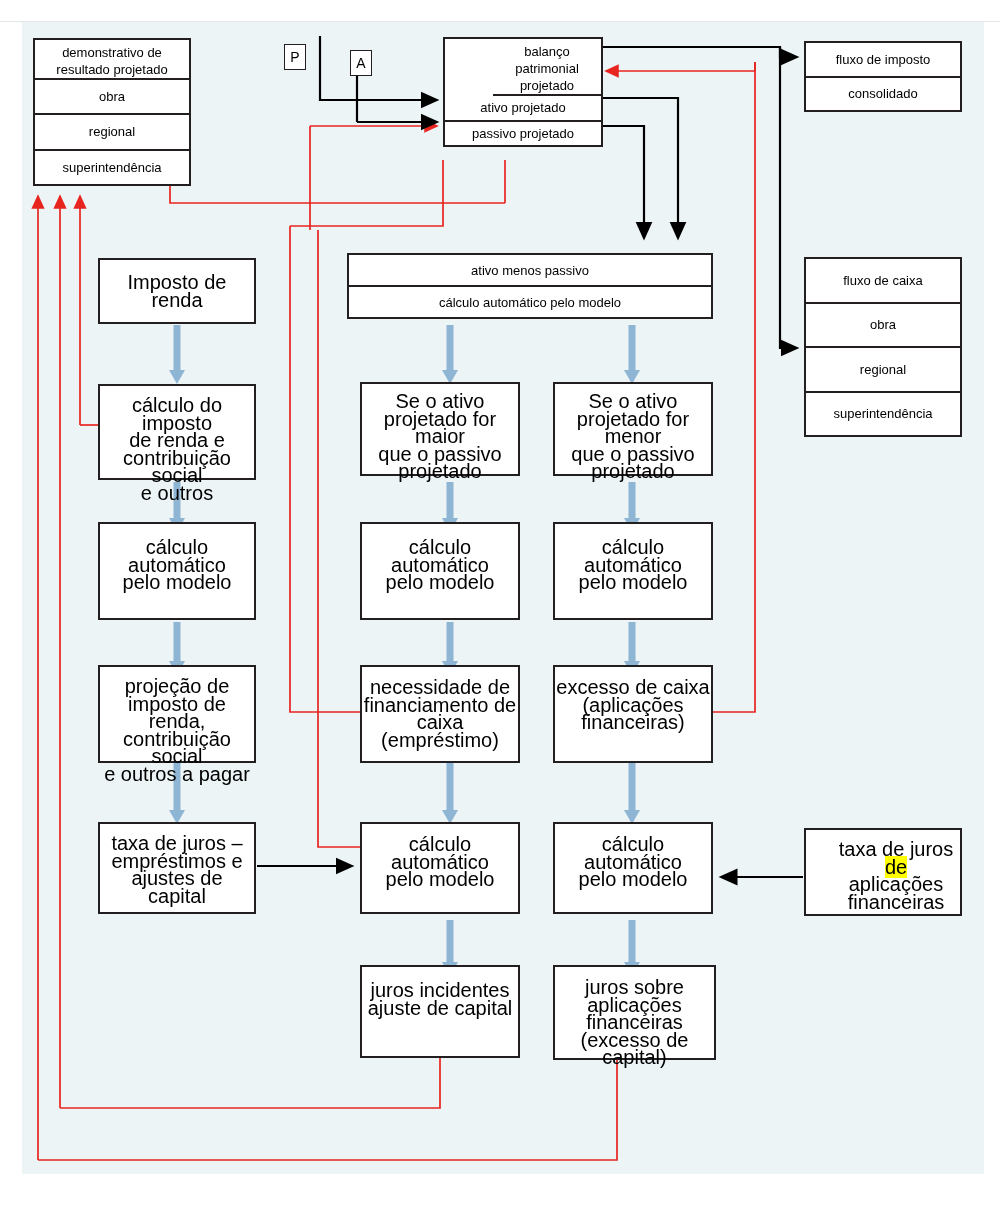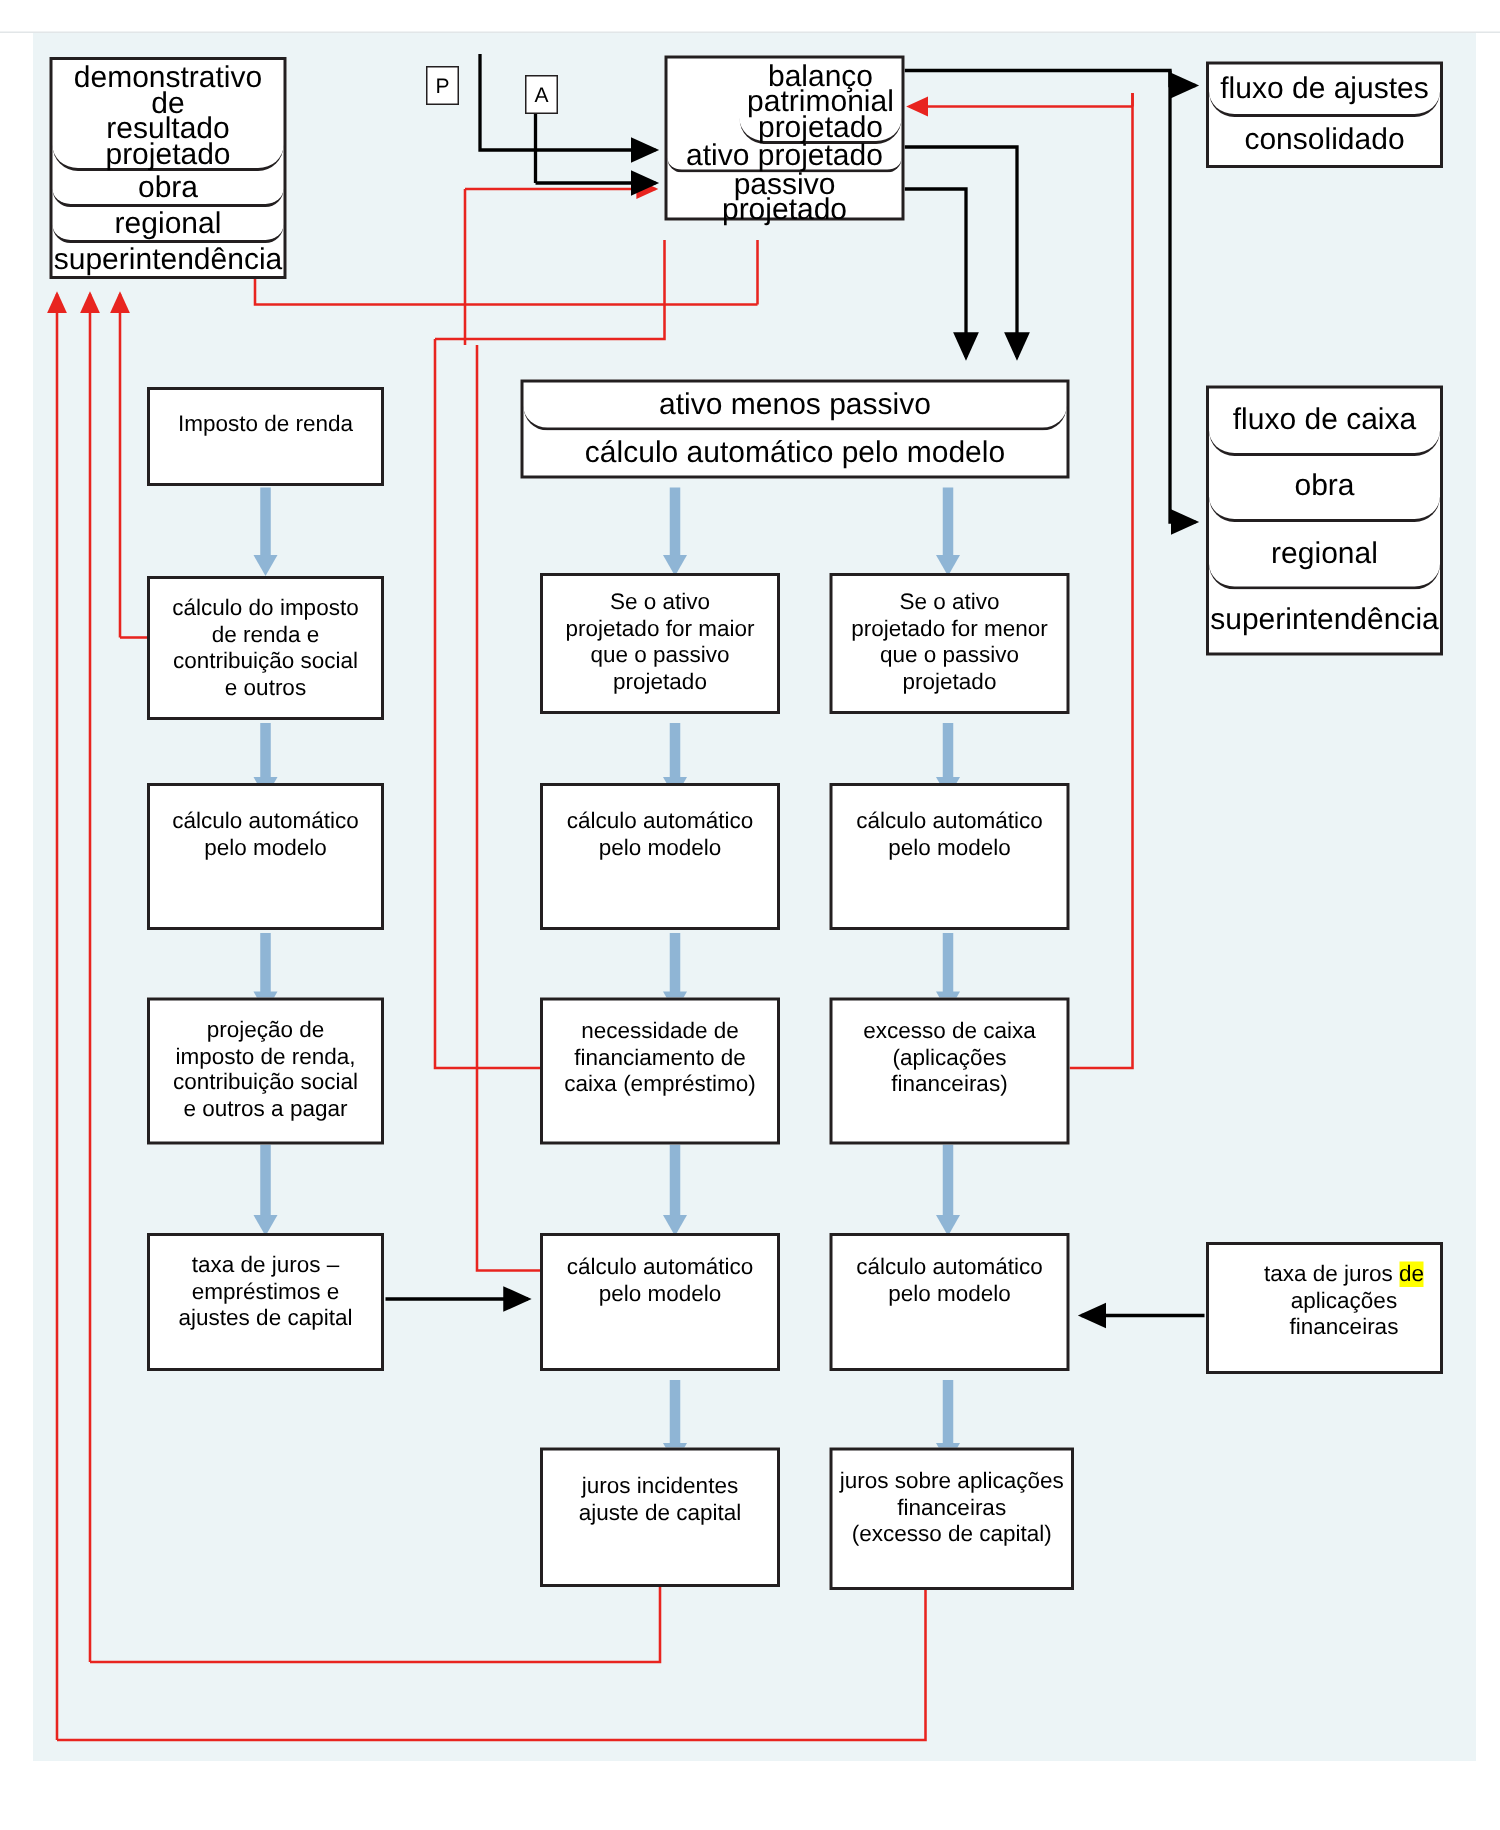--- a/index.html
+++ b/index.html
@@ -5,25 +5,25 @@
   html,body{margin:0;padding:0;background:#ffffff;}
   body{font-family:"Liberation Sans",sans-serif;}
   #page{position:relative;width:1000px;height:1220px;background:#ffffff;overflow:hidden;}
   #topstrip{position:absolute;left:0;top:0;width:1000px;height:22px;background:#ffffff;
             border-bottom:1px solid #e2e6e8;box-sizing:border-box;}
   #canvas{position:absolute;left:22px;top:22px;width:962px;height:1152px;background:#ecf4f6;}
   svg.wires{position:absolute;left:0;top:0;width:1000px;height:1220px;overflow:visible;pointer-events:none;}
 
   .node{position:absolute;background:#ffffff;border:2px solid #231f20;box-sizing:border-box;}
   .node .txt{position:absolute;left:0;right:0;text-align:center;color:#000;
-             font-size:15px;line-height:17.5px;}
+             font-size:20px;line-height:17.5px;}
   .stack{position:absolute;background:#ffffff;border:2px solid #231f20;box-sizing:border-box;
          display:flex;flex-direction:column;}
   .stack .row{flex:1;border-bottom:2px solid #231f20;display:flex;align-items:center;
-              justify-content:center;text-align:center;font-size:20px;line-height:17px;color:#000;border-radius:17px;}
+              justify-content:center;text-align:center;font-size:13px;line-height:17px;color:#000;}
   .stack .row:last-child{border-bottom:none;}
   .stack .row.top-al{align-items:flex-start;padding-top:4px;}
   .tiny{position:absolute;background:#ffffff;border:1.6px solid #231f20;box-sizing:border-box;
         display:flex;align-items:center;justify-content:center;font-size:14px;color:#000;}
   .hl{background:#ffff00;}
   .cell-pad{padding:0 4px;}
 </style>
 </head>
 <body>
 
@@ -137,21 +137,21 @@
   <div class="tiny" style="left:350px;top:50px;width:22px;height:26px;">A</div>
 
   <div class="stack" style="left:443px;top:37px;width:160px;height:110px;">
     <div class="row top-al cell-pad" style="flex:1.25;white-space:pre-line;margin-left:48px;">balanço patrimonial
 projetado</div>
     <div class="row cell-pad">ativo projetado</div>
     <div class="row cell-pad">passivo projetado</div>
   </div>
 
   <div class="stack" style="left:804px;top:41px;width:158px;height:71px;">
-    <div class="row cell-pad">fluxo de ajustes</div>
+    <div class="row cell-pad">fluxo de imposto</div>
     <div class="row cell-pad">consolidado</div>
   </div>
 
   <div class="stack" style="left:804px;top:257px;width:158px;height:180px;">
     <div class="row cell-pad">fluxo de caixa</div>
     <div class="row cell-pad">obra</div>
     <div class="row cell-pad">regional</div>
     <div class="row cell-pad">superintendência</div>
   </div>
 

